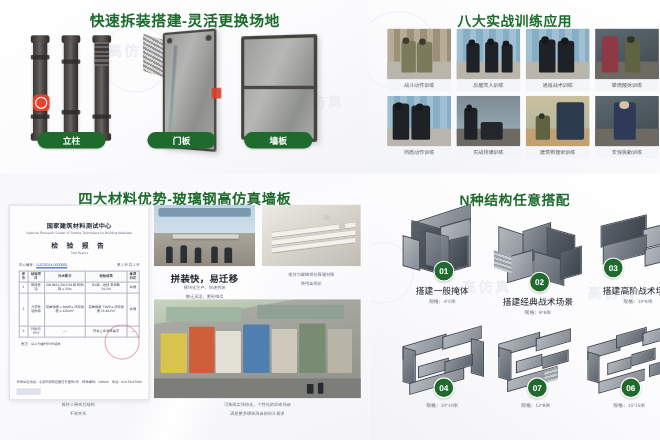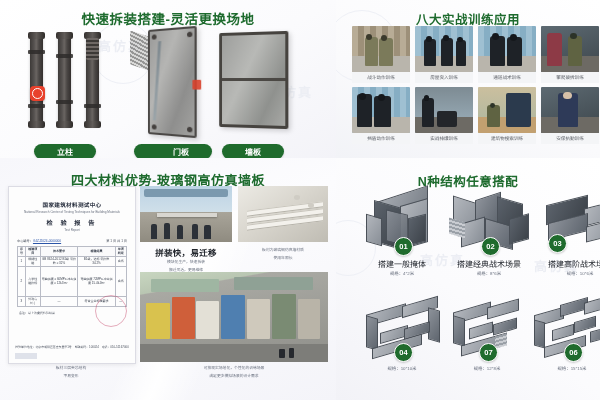--- a/index.html
+++ b/index.html
@@ -71,25 +71,25 @@
   .door .pin{position:absolute;width:5px;height:5px;background:#44403e;border-radius:50%;}
 
   .panel{left:218px;top:4px;width:70px;height:96px;}
   .panel .body{position:absolute;inset:0;
     background:linear-gradient(115deg,#9d9e9c 0%,#b8b9b6 40%,#8f918e 75%,#a8a9a6 100%);
     border:3px solid #46433f;border-radius:2px;
     transform:perspective(240px) rotateY(-9deg);
     box-shadow:2px 2px 5px rgba(0,0,0,.17);}
   .panel .body:after{content:"";position:absolute;left:0;right:0;top:48%;height:3px;background:#4b4844;}
 
-  .pill-row{position:absolute;left:0;top:144px;width:336px;height:18px;}
+  .pill-row{position:absolute;left:0;top:120px;width:336px;height:18px;}
   .pill{position:absolute;height:15px;border-radius:8px;background:#1f6b2d;
     color:#fff;font-size:8px;font-weight:700;display:flex;align-items:center;justify-content:center;
     box-shadow:0 1px 2px rgba(0,0,0,.16);}
-  .pill.c1{left:34px;width:62px;} .pill.c2{left:134px;width:62px;padding-left:16px;} .pill.c3{left:222px;width:62px;}
+  .pill.c1{left:34px;width:62px;} .pill.c2{left:134px;width:62px;} .pill.c3{left:222px;width:62px;}
 
   
   .app-grid{position:absolute;left:352px;top:26px;width:248px;
     display:grid;grid-template-columns:repeat(4,58px);grid-auto-rows:auto;column-gap:5px;row-gap:4px;}
   .app-cell{width:58px;}
   .app-img{width:58px;height:46px;border-radius:1px;position:relative;overflow:hidden;}
   .app-cap{height:11px;line-height:11px;text-align:center;font-size:4.6px;color:#5b5f66;
     background:#f4f5f7;white-space:nowrap;overflow:hidden;}
   
   .ph{position:absolute;inset:0;}
@@ -465,21 +465,21 @@
       <div class="wall" style="left:26px;top:22px;width:20px;height:30px;transform:skewY(14deg);opacity:.9;"></div>
       <div class="wall dk" style="left:48px;top:26px;width:16px;height:26px;transform:skewY(-14deg);"></div>
       <div class="wall lt" style="left:6px;top:26px;width:14px;height:26px;transform:skewY(16deg);"></div>
     </div>
       </div>
     <div class="num" style="left:34px;top:47px;">01</div>
     <div class="name" style="top:68px;">搭建一般掩体</div>
     <div class="spec" style="top:80px;">规格：4*2米</div>
   </div>
 
-  <div class="st" style="left:443px;top:190px;width:92px;height:62px;">
+  <div class="st" style="left:443px;top:200px;width:92px;height:62px;">
     <div class="art" style="width:92px;height:62px;">
         <div class="iso">
       <div class="wall lt" style="left:10px;top:10px;width:26px;height:24px;transform:skewY(18deg);"></div>
       <div class="wall" style="left:32px;top:6px;width:24px;height:28px;transform:skewY(-18deg);"></div>
       <div class="wall dk" style="left:54px;top:10px;width:24px;height:26px;transform:skewY(16deg);"></div>
       <div class="wall lt" style="left:18px;top:30px;width:22px;height:22px;transform:skewY(-16deg);"></div>
       <div class="wall" style="left:42px;top:32px;width:26px;height:22px;transform:skewY(16deg);"></div>
       <div class="wall dk" style="left:66px;top:26px;width:18px;height:24px;transform:skewY(-16deg);"></div>
       <div class="stair" style="left:6px;top:30px;width:16px;height:16px;transform:skewY(18deg);"></div>
     </div>

